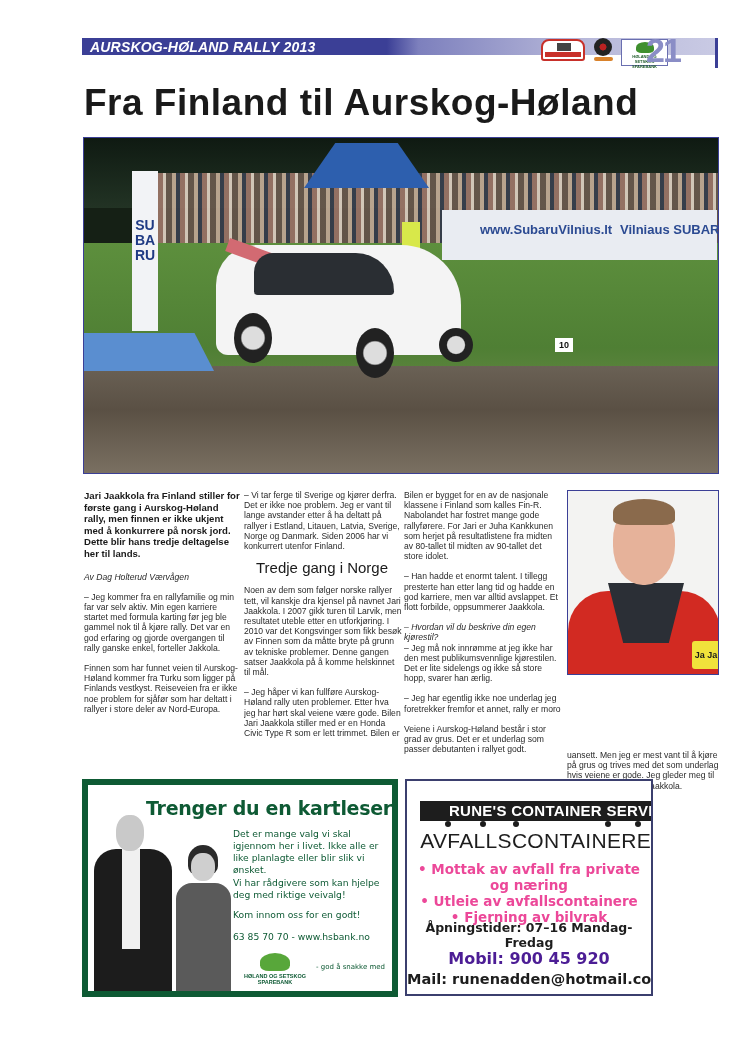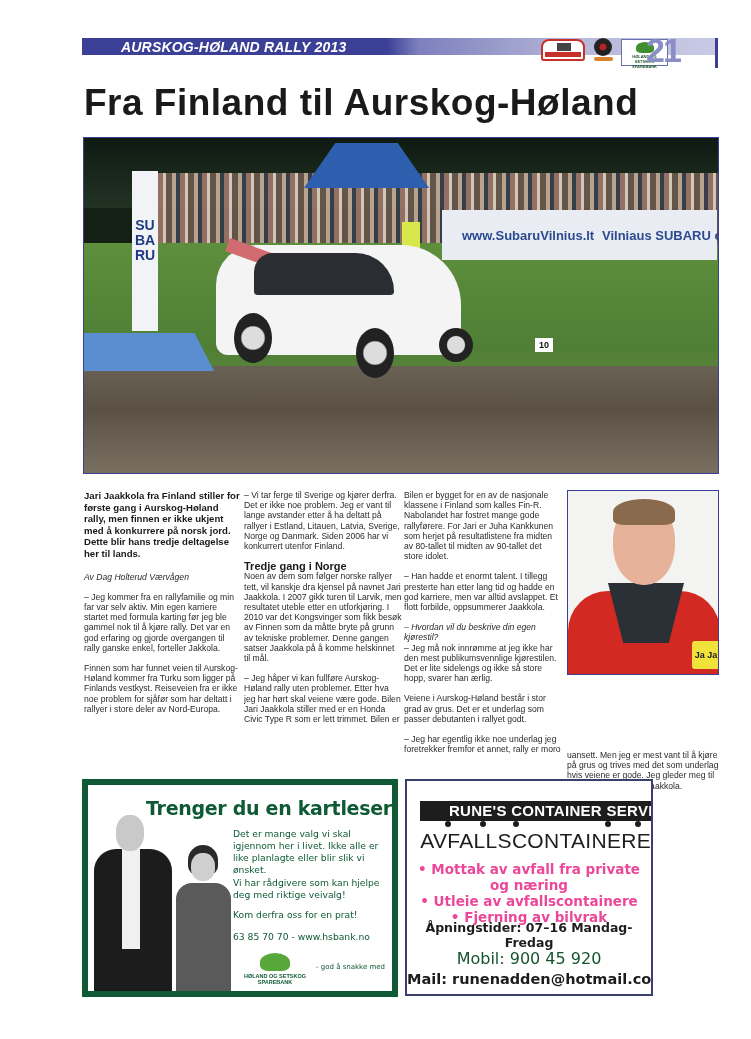--- a/index.html
+++ b/index.html
@@ -1,20 +1,20 @@
 <!DOCTYPE html>
 <html><head>
 <meta charset="utf-8">
 <style>
   html, body { margin:0; padding:0; background:#ffffff; }
   body { width:751px; height:1039px; position:relative; overflow:hidden; font-family:"Liberation Sans", sans-serif; color:#222; }
 
   
   .hdr { position:absolute; left:82px; top:38px; width:635px; height:17px; background:linear-gradient(90deg,#3b3f96 0%,#3b3f96 48%,#7d80bd 53%,#b6b7d9 78%,#c9cae4 100%); }
-  .hdr-title { position:absolute; left:8px; top:1px; font-family:"Liberation Sans", sans-serif; font-weight:bold; font-style:italic; font-size:14px; color:#fff; letter-spacing:0.2px;margin-left:31px; }
+  .hdr-title { position:absolute; left:8px; top:1px; font-family:"Liberation Sans", sans-serif; font-weight:bold; font-style:italic; font-size:14px; color:#fff; letter-spacing:0.2px; }
   .logo1 { position:absolute; left:541px; top:39px; width:44px; height:22px; background:#fff; border:2px solid #c8302a; border-radius:8px 8px 3px 3px; box-sizing:border-box; }
   .logo1 .l1-top { position:absolute; left:14px; top:2px; width:14px; height:8px; background:#444; }
   .logo1 .l1-bot { position:absolute; left:2px; bottom:2px; width:36px; height:5px; background:#c8302a; }
   .logo2 { position:absolute; left:594px; top:38px; width:18px; height:18px; border-radius:50%; background:radial-gradient(circle,#b22 0 25%, #222 30% 100%); }
   .logo2b { position:absolute; left:594px; top:57px; width:19px; height:4px; background:#d9822b; border-radius:2px; }
   .logo3 { position:absolute; left:621px; top:39px; width:47px; height:27px; background:#fff; border:1px solid #6a6fb0; box-sizing:border-box; }
   .logo3 .tree { position:absolute; left:14px; top:2px; width:18px; height:11px; background:#3f8f2e; border-radius:50% 50% 30% 30%; }
   .logo3 .txt { position:absolute; left:2px; top:14px; width:41px; font-size:4px; line-height:5px; text-align:center; color:#1e5a2a; font-weight:bold; }
   .pagenum { position:absolute; left:646px; top:33px; font-family:"Liberation Sans", sans-serif; font-weight:bold; font-size:34px; color:#8a8dc6; letter-spacing:-2px; line-height:34px; }
   .pagebar { position:absolute; left:715px; top:38px; width:3px; height:30px; background:#3b3f96; }
@@ -23,41 +23,41 @@
   .headline { position:absolute; left:84px; top:82px; font-family:"Liberation Sans", sans-serif; font-weight:bold; font-size:37px; letter-spacing:0.5px; color:#1a1a1a; white-space:nowrap; }
 
   
   .photo { position:absolute; left:83px; top:137px; width:636px; height:337px; border:1px solid #3b3f96; box-sizing:border-box; overflow:hidden; background:#152015; }
   .ph-trees { position:absolute; left:0; top:0; width:100%; height:70px; background:linear-gradient(180deg,#0f1a12,#223324); }
   .ph-crowd { position:absolute; left:60px; top:35px; width:580px; height:75px; background:repeating-linear-gradient(90deg,#6b5a4e 0 6px,#c9b19a 6px 10px,#39404f 10px 14px,#a0786a 14px 19px,#e5d7c8 19px 22px); opacity:0.9; }
   .ph-tent { position:absolute; left:220px; top:5px; width:125px; height:45px; background:#2d5fae; clip-path:polygon(25% 0,75% 0,100% 100%,0 100%); }
   .ph-grass { position:absolute; left:0; top:105px; width:100%; height:175px; background:linear-gradient(180deg,#5d8f3d,#4f7f34 60%,#6f8a4c); }
   .ph-dirt { position:absolute; left:0; top:228px; width:100%; height:110px; background:linear-gradient(180deg,#6a6155,#5a5044 40%,#7b7163); }
   .ph-banner1 { position:absolute; left:358px; top:72px; width:275px; height:50px; background:#e9ecf2; }
-  .ph-banner1 .bt { position:absolute; top:18px; font-size:13px; font-weight:bold; color:#2b4a92; white-space:nowrap; }
+  .ph-banner1 .bt { position:absolute; top:12px; font-size:13px; font-weight:bold; color:#2b4a92; white-space:nowrap;margin-left:18px; }
   .ph-pole { position:absolute; left:48px; top:33px; width:26px; height:160px; background:#f2f3f6; }
   .ph-pole-txt { position:absolute; left:50px; top:80px; width:22px; font-size:14px; font-weight:bold; color:#1f3a84; text-align:center; line-height:15px; word-break:break-all; }
   .ph-mat { position:absolute; left:0; top:195px; width:130px; height:38px; background:#5a8ed0; clip-path:polygon(0 0,85% 0,100% 100%,0 100%); }
   .ph-car { position:absolute; left:132px; top:107px; width:245px; height:110px; background:#f4f4f4; border-radius:40px 60px 12px 12px; }
   .ph-car-stripe { position:absolute; left:140px; top:120px; width:120px; height:14px; background:#d26a72; transform:rotate(20deg); }
   .ph-car-win { position:absolute; left:170px; top:115px; width:140px; height:42px; background:#2a2e33; border-radius:20px 40px 4px 4px; }
   .ph-wheel { position:absolute; width:38px; height:50px; border-radius:50%; background:radial-gradient(circle,#ddd 0 35%,#222 40% 100%); }
-  .ph-sign { position:absolute; left:451px; top:200px; width:18px; height:14px; background:#fff; font-size:9px; font-weight:bold; text-align:center; line-height:14px; color:#111; }
+  .ph-sign { position:absolute; left:471px; top:200px; width:18px; height:14px; background:#fff; font-size:9px; font-weight:bold; text-align:center; line-height:14px; color:#111; }
   .ph-marshal { position:absolute; left:318px; top:84px; width:18px; height:62px; background:linear-gradient(180deg,#d8e84a 0 50%,#1a2a55 50% 100%); }
 
   
   .col { position:absolute; top:490px; width:158px; font-family:"Liberation Sans", sans-serif; font-size:8.6px; line-height:10.2px; color:#2a2a2a; }
   .col p { margin:0 0 10px 0; }
   .col1 { left:84px; }
   .col2 { left:244px; }
   .col3 { left:404px; }
   .col4 { left:567px; top:719px; width:158px;margin-top:31px; }
   .lead { font-weight:bold; font-size:9.6px; line-height:11.6px; color:#1a1a1a; margin-bottom:12px !important; }
   .byline { font-style:italic; }
-  .subhead { font-weight:bold; font-size:11px; margin:0 !important; color:#1a1a1a; }
+  .subhead { font-weight:normal; font-size:15px; margin:12px !important; color:#1a1a1a; }
   .ital { font-style:italic; margin:0 !important; }
 
   
   .portrait { position:absolute; left:567px; top:490px; width:152px; height:185px; border:1px solid #3b3f96; box-sizing:border-box; background:#f3f3f2; overflow:hidden; }
   .po-jacket { position:absolute; left:0; top:100px; width:152px; height:90px; background:#d22a22; border-radius:40px 40px 0 0; }
   .po-collar { position:absolute; left:40px; top:92px; width:76px; height:60px; background:#2b2f36; clip-path:polygon(0 0,100% 0,80% 100%,20% 100%); }
   .po-head { position:absolute; left:45px; top:12px; width:62px; height:82px; background:#e6b29a; border-radius:45% 45% 48% 48%; }
   .po-hair { position:absolute; left:45px; top:8px; width:62px; height:26px; background:#8a6a4c; border-radius:50% 50% 20% 20%; }
   .po-badge { position:absolute; left:124px; top:150px; width:28px; height:28px; background:#f1e23b; border-radius:3px; font-size:9px; font-weight:bold; line-height:28px; text-align:center; color:#1a1a1a; }
 
@@ -82,21 +82,21 @@
   .woman .body { position:absolute; left:0; top:38px; width:55px; height:112px; background:#5a5a5a; border-radius:16px 16px 0 0; }
 
   
   .ad2 { position:absolute; left:405px; top:779px; width:248px; height:217px; border:2px solid #3b3f6e; box-sizing:border-box; background:#fff; text-align:center; overflow:hidden; }
   .ad2-logo { position:absolute; left:13px; top:20px; width:283px; height:20px; background:#1d1d1d; }
   .ad2-logo-txt { position:absolute; left:13px; top:20px; width:283px; height:20px; font-family:"Liberation Sans", sans-serif; font-weight:bold; font-size:15px; line-height:20px; color:#fff; letter-spacing:0.3px; white-space:nowrap; }
   .ad2-wheel { position:absolute; top:40px; width:6px; height:6px; border-radius:50%; background:#1d1d1d; }
   .ad2-sub { position:absolute; left:0; top:48px; width:100%; font-family:"Liberation Sans", sans-serif; font-size:21px; color:#1d1d1d; letter-spacing:0.3px;text-align:right; }
   .ad2-list { position:absolute; left:0; top:80px; width:100%; font-family:"DejaVu Sans", sans-serif; font-weight:bold; font-size:13.5px; line-height:16px; color:#ec4899; }
   .ad2-hours { position:absolute; left:0; top:139px; width:100%; font-family:"DejaVu Sans", sans-serif; font-weight:bold; font-size:12.5px; color:#1d1d1d; }
-  .ad2-mobile { position:absolute; left:0; top:168px; width:100%; font-family:"DejaVu Sans", sans-serif; font-weight:normal; font-size:16px; color:#14532d; }
+  .ad2-mobile { position:absolute; left:0; top:168px; width:100%; font-family:"DejaVu Sans", sans-serif; font-weight:bold; font-size:16px; color:#4c1d95; }
   .ad2-mail { position:absolute; left:0; top:190px; width:100%; font-family:"DejaVu Sans", sans-serif; font-weight:bold; font-size:14.5px; color:#1d1d1d; white-space:nowrap; }
 </style>
 </head>
 <body>
 
 <div class="hdr">
   <div class="hdr-title">AURSKOG-HØLAND RALLY 2013</div>
 </div>
 <div class="logo1">
     <div class="l1-top"></div>
@@ -148,22 +148,22 @@
   <p class="subhead">Tredje gang i Norge</p>
   <p>Noen av dem som følger norske rallyer tett, vil kanskje dra kjensel på navnet Jari Jaakkola. I 2007 gikk turen til Larvik, men resultatet uteble etter en utforkjøring. I 2010 var det Kongsvinger som fikk besøk av Finnen som da måtte bryte på grunn av tekniske problemer. Denne gangen satser Jaakkola på å komme helskinnet til mål.</p>
   <p style="height:51px;overflow:hidden;">– Jeg håper vi kan fullføre Aurskog-Høland rally uten problemer. Etter hva jeg har hørt skal veiene være gode. Bilen Jari Jaakkola stiller med er en Honda Civic Type R som er lett trimmet. Bilen er bygget for en av de nasjonale klassene i Finland som kalles Fin-R. Nabolandet har fostret mange gode rallyførere. For Jari er Juha Kankkunen som herjet på resultatlistene fra midten av 80-tallet til midten av 90-tallet det store idolet.</p>
 </div>
 
 <div class="col col3">
   <p>Bilen er bygget for en av de nasjonale klassene i Finland som kalles Fin-R. Nabolandet har fostret mange gode rallyførere. For Jari er Juha Kankkunen som herjet på resultatlistene fra midten av 80-tallet til midten av 90-tallet det store idolet.</p>
   <p>– Han hadde et enormt talent. I tillegg presterte han etter lang tid og hadde en god karriere, men var alltid avslappet. Et flott forbilde, oppsummerer Jaakkola.</p>
   <p class="ital">– Hvordan vil du beskrive din egen kjørestil?</p>
   <p>– Jeg må nok innrømme at jeg ikke har den mest publikumsvennlige kjørestilen. Det er lite sidelengs og ikke så store hopp, svarer han ærlig.</p>
+  <p>– Jeg har egentlig ikke noe underlag jeg foretrekker fremfor et annet, rally er moro</p>
   <p>Veiene i Aurskog-Høland består i stor grad av grus. Det er et underlag som passer debutanten i rallyet godt.</p>
-  <p>– Jeg har egentlig ikke noe underlag jeg foretrekker fremfor et annet, rally er moro</p>
 </div>
 
 <div class="portrait">
   <div class="po-jacket"></div>
   <div class="po-collar"></div>
   <div class="po-head"></div>
   <div class="po-hair"></div>
   <div class="po-badge">Ja Ja</div>
 </div>
 
@@ -178,21 +178,21 @@
       <div class="head"></div>
   </div>
   <div class="woman">
     <div class="body"></div>
       <div class="hair"></div>
       <div class="head"></div>
   </div>
   <div class="ad1-title">Trenger du en kartleser?</div>
   <div class="ad1-p ad1-p1">Det er mange valg vi skal igjennom her i livet. Ikke alle er like planlagte eller blir slik vi ønsket.</div>
   <div class="ad1-p ad1-p2">Vi har rådgivere som kan hjelpe deg med riktige veivalg!</div>
-  <div class="ad1-p ad1-p3">Kom derfra oss for en prat!</div>
+  <div class="ad1-p ad1-p3">Kom innom oss for en godt!</div>
   <div class="ad1-p ad1-p4">63 85 70 70 - www.hsbank.no</div>
   <div class="ad1-logo-tree"></div>
   <div class="ad1-logo-txt">HØLAND OG SETSKOG SPAREBANK</div>
   <div class="ad1-slogan">- god å snakke med</div>
 </div>
 
 <div class="ad2">
   <div class="ad2-logo"></div>
   <div class="ad2-logo-txt">RUNE'S CONTAINER SERVICE</div>
   <div class="ad2-wheel" style="left:38px;"></div>

